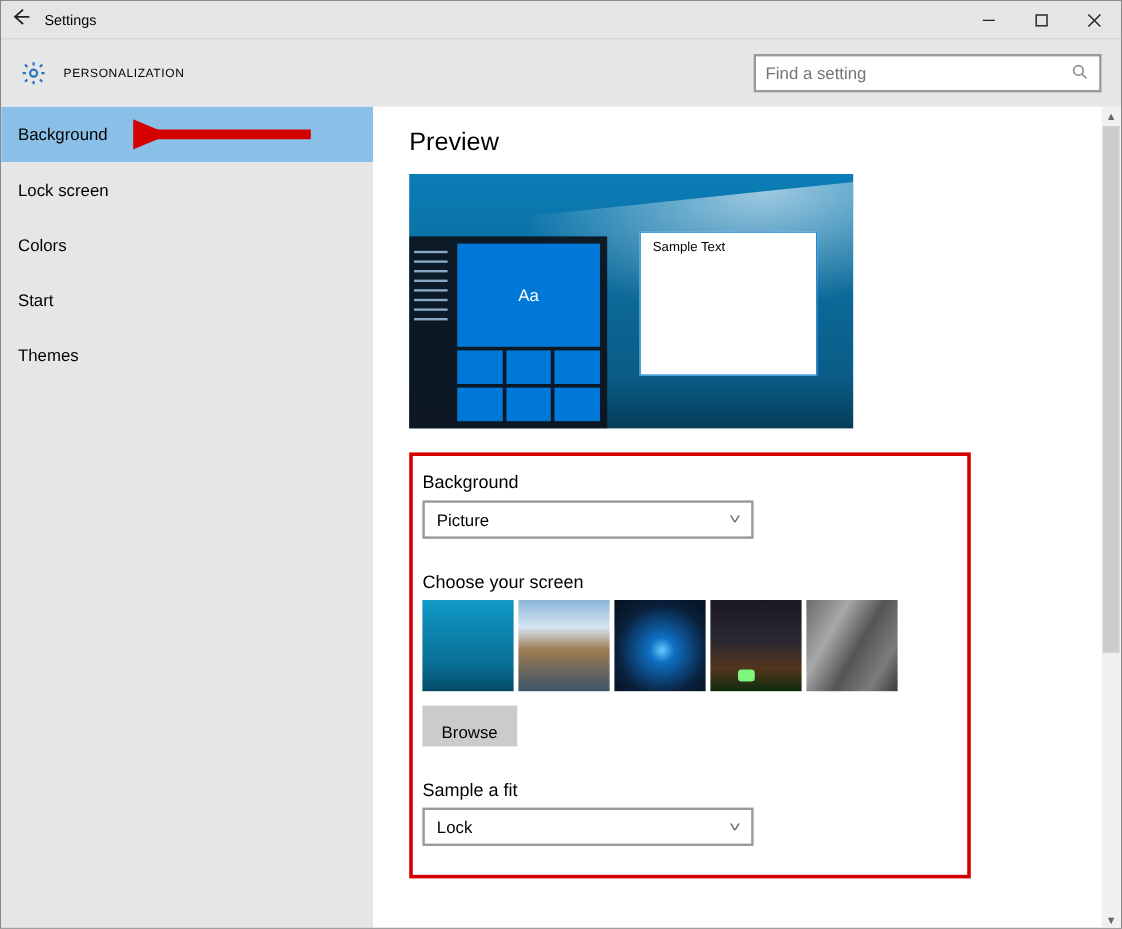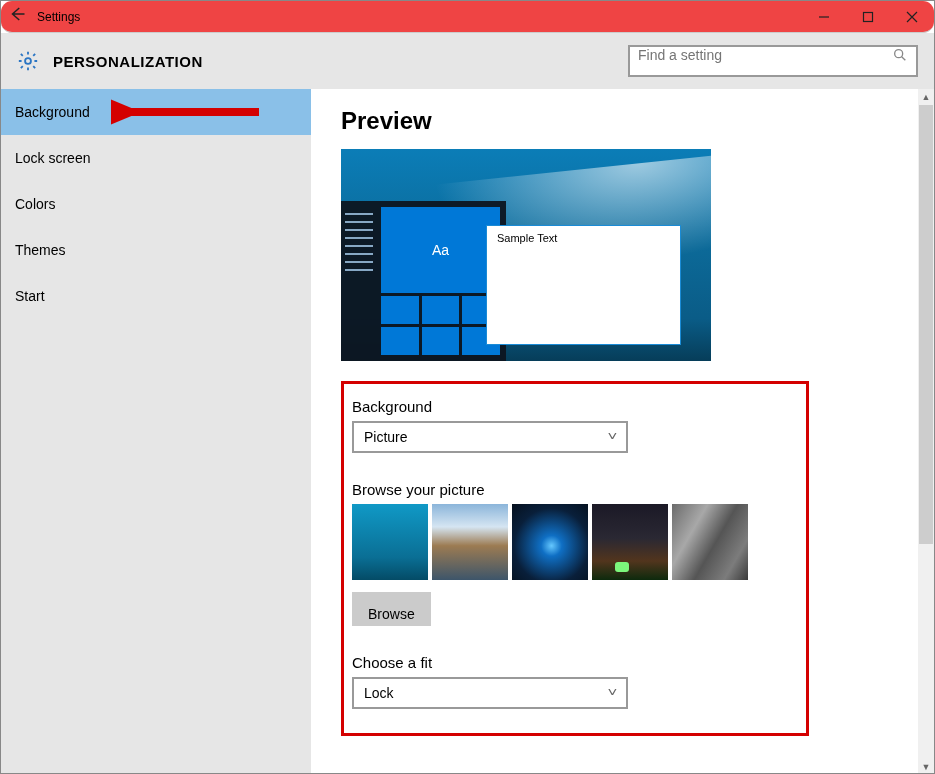--- a/index.html
+++ b/index.html
@@ -1,53 +1,53 @@
 <!DOCTYPE html>
 <html><head>
 <meta charset="utf-8">
 <style>
   * { box-sizing: border-box; margin: 0; padding: 0; font-family: "Segoe UI", Arial, sans-serif; }
   body { background: #ffffff; width: 935px; height: 774px; overflow: hidden; position: relative; border: 1px solid #888; }
 
   
-  .titlebar { height: 32px; background: #ef4444; display: flex; align-items: center; border-bottom: 1px solid #ccc; border-radius: 11px; }
+  .titlebar { height: 32px; background: #e5e5e5; display: flex; align-items: center; border-bottom: 1px solid #ccc; }
   .titlebar .back { width: 32px; text-align: center; font-size: 18px; cursor: pointer; }
   .titlebar .wtitle { font-size: 12px; padding-left: 4px; }
   .titlebar .spacer { flex: 1; }
   .win-controls { display: flex; }
   .win-btn { width: 44px; height: 32px; display: flex; align-items: center; justify-content: center; cursor: pointer; font-size: 12px; }
 
   
   .header { height: 56px; background: #e6e6e6; display: flex; align-items: center; padding: 0 16px; }
   .gear { width: 22px; height: 22px; color: #2b75c3; margin-right: 14px; }
-  .header h1 { font-size: 15px; font-weight: 700; letter-spacing: 0.5px; }
+  .header h1 { font-size: 10px; font-weight: 400; letter-spacing: 0.5px; }
   .header .spacer { flex: 1; }
-  .searchbox { width: 290px; height: 32px; border: 2px solid #999; background: #fff; display: flex; align-items: flex-start; padding: 0 8px; }
+  .searchbox { width: 290px; height: 32px; border: 2px solid #999; background: #fff; display: flex; align-items: center; padding: 0 8px; }
   .searchbox input { flex: 1; border: none; outline: none; font-size: 14px; color: #555; background: transparent; }
   .searchbox .sicon { color: #999; font-size: 14px; }
 
   
   .body { display: flex; height: calc(774px - 32px - 56px); }
   .sidebar { width: 310px; background: #e6e6e6; position: relative; }
   .sidebar .nav-item { height: 46px; line-height: 46px; padding-left: 14px; font-size: 14px; cursor: pointer; }
   .sidebar .nav-item.active { background: #8ac0e8; }
   .main { flex: 1; background: #fff; padding: 18px 30px 18px 30px; overflow-y: auto; position: relative; }
-  .main h2 { font-size: 24px; font-weight: 700; margin-bottom: 14px; }
+  .main h2 { font-size: 21px; font-weight: 400; margin-bottom: 14px; }
 
   
   .preview-box { width: 370px; height: 212px; background: linear-gradient(180deg,#0b7db7 0%,#0c6a99 45%,#0a5c87 80%,#063d59 100%); position: relative; overflow:hidden; }
   .preview-box::before { content:''; position:absolute; top:14px; left:22%; width:120%; height:50%; background: radial-gradient(ellipse at top,rgba(255,255,255,0.6),rgba(255,255,255,0) 65%); transform:rotate(-6deg); pointer-events:none;}
   .taskbar { position: absolute; left: 0; bottom: 0; height: 160px; width: 165px; background: #0d1520f2; }
   .mini-start { position:absolute; left:4px; bottom:6px; top:12px; width:28px; display:flex; flex-direction:column; gap:6px; }
   .mini-start div { height:2px; background:#87a8c5; }
   .tile-group { position:absolute; left:40px; bottom:6px; top:6px; right:6px; display:flex; flex-direction:column; }
   .big-tile { flex:0 0 58%; background:#0078d7; color:#fff; font-size:14px; display:flex; align-items:center; justify-content:center; margin-bottom:3px; }
   .small-tiles { flex:1; display:grid; grid-template-columns:1fr 1fr 1fr; grid-template-rows:1fr 1fr; gap:3px; }
   .small-tiles div { background:#0078d7; }
-  .sample-window { position:absolute; top:48px; right:30px; width:195px; height:120px; background:#fff; border:1px solid #1a8bd6;margin-top:28px; }
+  .sample-window { position:absolute; top:48px; right:30px; width:148px; height:120px; background:#fff; border:1px solid #1a8bd6; }
   .sample-window .sw-title { font-size:11px; padding:6px 10px; }
 
   
   .highlight-box { border: 3px solid #d40000; margin-top: 20px; padding: 10px 16px 24px 8px; width: 468px; }
 
   .field-label { font-size: 15px; margin-bottom: 6px; margin-top: 4px; }
   .dropdown { width: 276px; height: 32px; border: 2px solid #999; display: flex; align-items: center; padding: 0 10px; cursor: pointer; background: #fff; }
   .dropdown .dd-text { flex: 1; font-size: 14px; }
   .dropdown .chev { color: #666; font-size: 12px; transform: scaleX(1.4); }
 
@@ -135,24 +135,24 @@
         <line x1="148" y1="15" x2="14" y2="15" stroke="#d40000" stroke-width="8" marker-end="url(#ah)"></line>
       </svg>
     </div>
     <div class="nav-item">
       <span>Lock screen</span>
     </div>
     <div class="nav-item">
       <span>Colors</span>
     </div>
     <div class="nav-item">
+      <span>Start</span>
+    </div>
+    <div class="nav-item">
       <span>Themes</span>
-    </div>
-    <div class="nav-item">
-      <span>Start</span>
     </div>
   </div>
 
   <div class="main">
     <h2>Preview</h2>
 
     <div class="preview-box">
       <div class="taskbar">
         <div class="mini-start">
           <div></div>
@@ -181,31 +181,31 @@
       </div>
     </div>
 
     <div class="highlight-box">
       <div class="field-label">Background</div>
       <div class="dropdown">
         <span class="dd-text">Picture</span>
         <span class="chev">˅</span>
       </div>
 
-      <div class="field-label section-gap">Browse your picture</div>
+      <div class="field-label section-gap">Choose your screen</div>
       <div class="thumbs">
         <div class="thumb t1"></div>
         <div class="thumb t2"></div>
         <div class="thumb t3"></div>
         <div class="thumb t4"></div>
         <div class="thumb t5"></div>
       </div>
       <button class="browse-btn">Browse</button>
 
-      <div class="field-label section-gap">Choose a fit</div>
+      <div class="field-label section-gap">Sample a fit</div>
       <div class="dropdown">
         <span class="dd-text">Lock</span>
         <span class="chev">˅</span>
       </div>
     </div>
 
     <div class="scrollbar">
       <div class="sb-arrow up">▲</div>
       <div class="sb-thumb" style="top:16px;"></div>
       <div class="sb-arrow down">▼</div>

